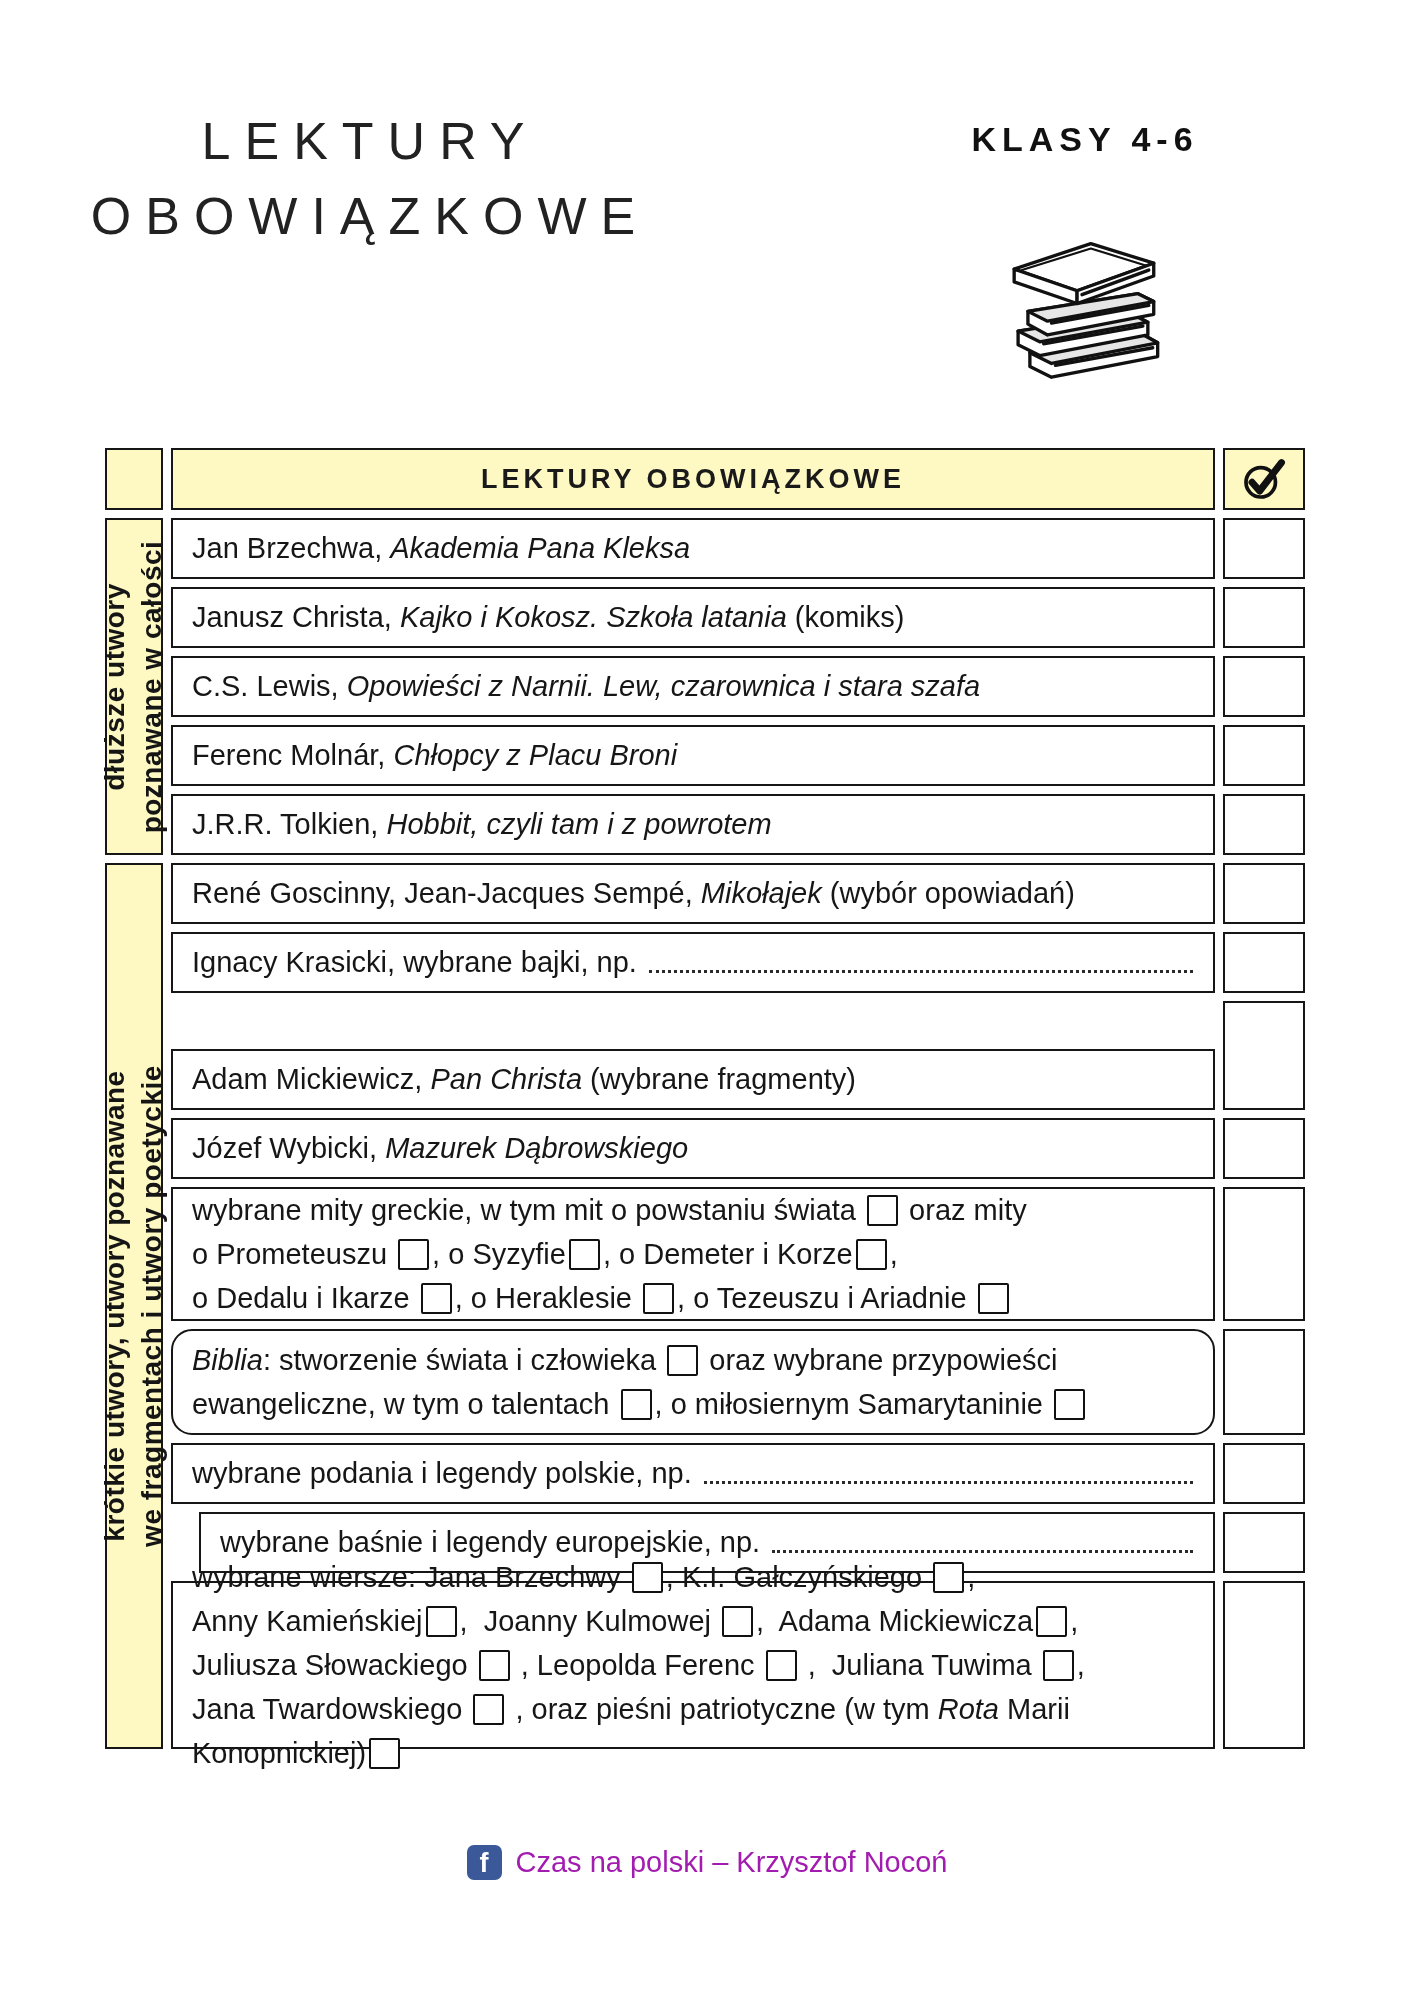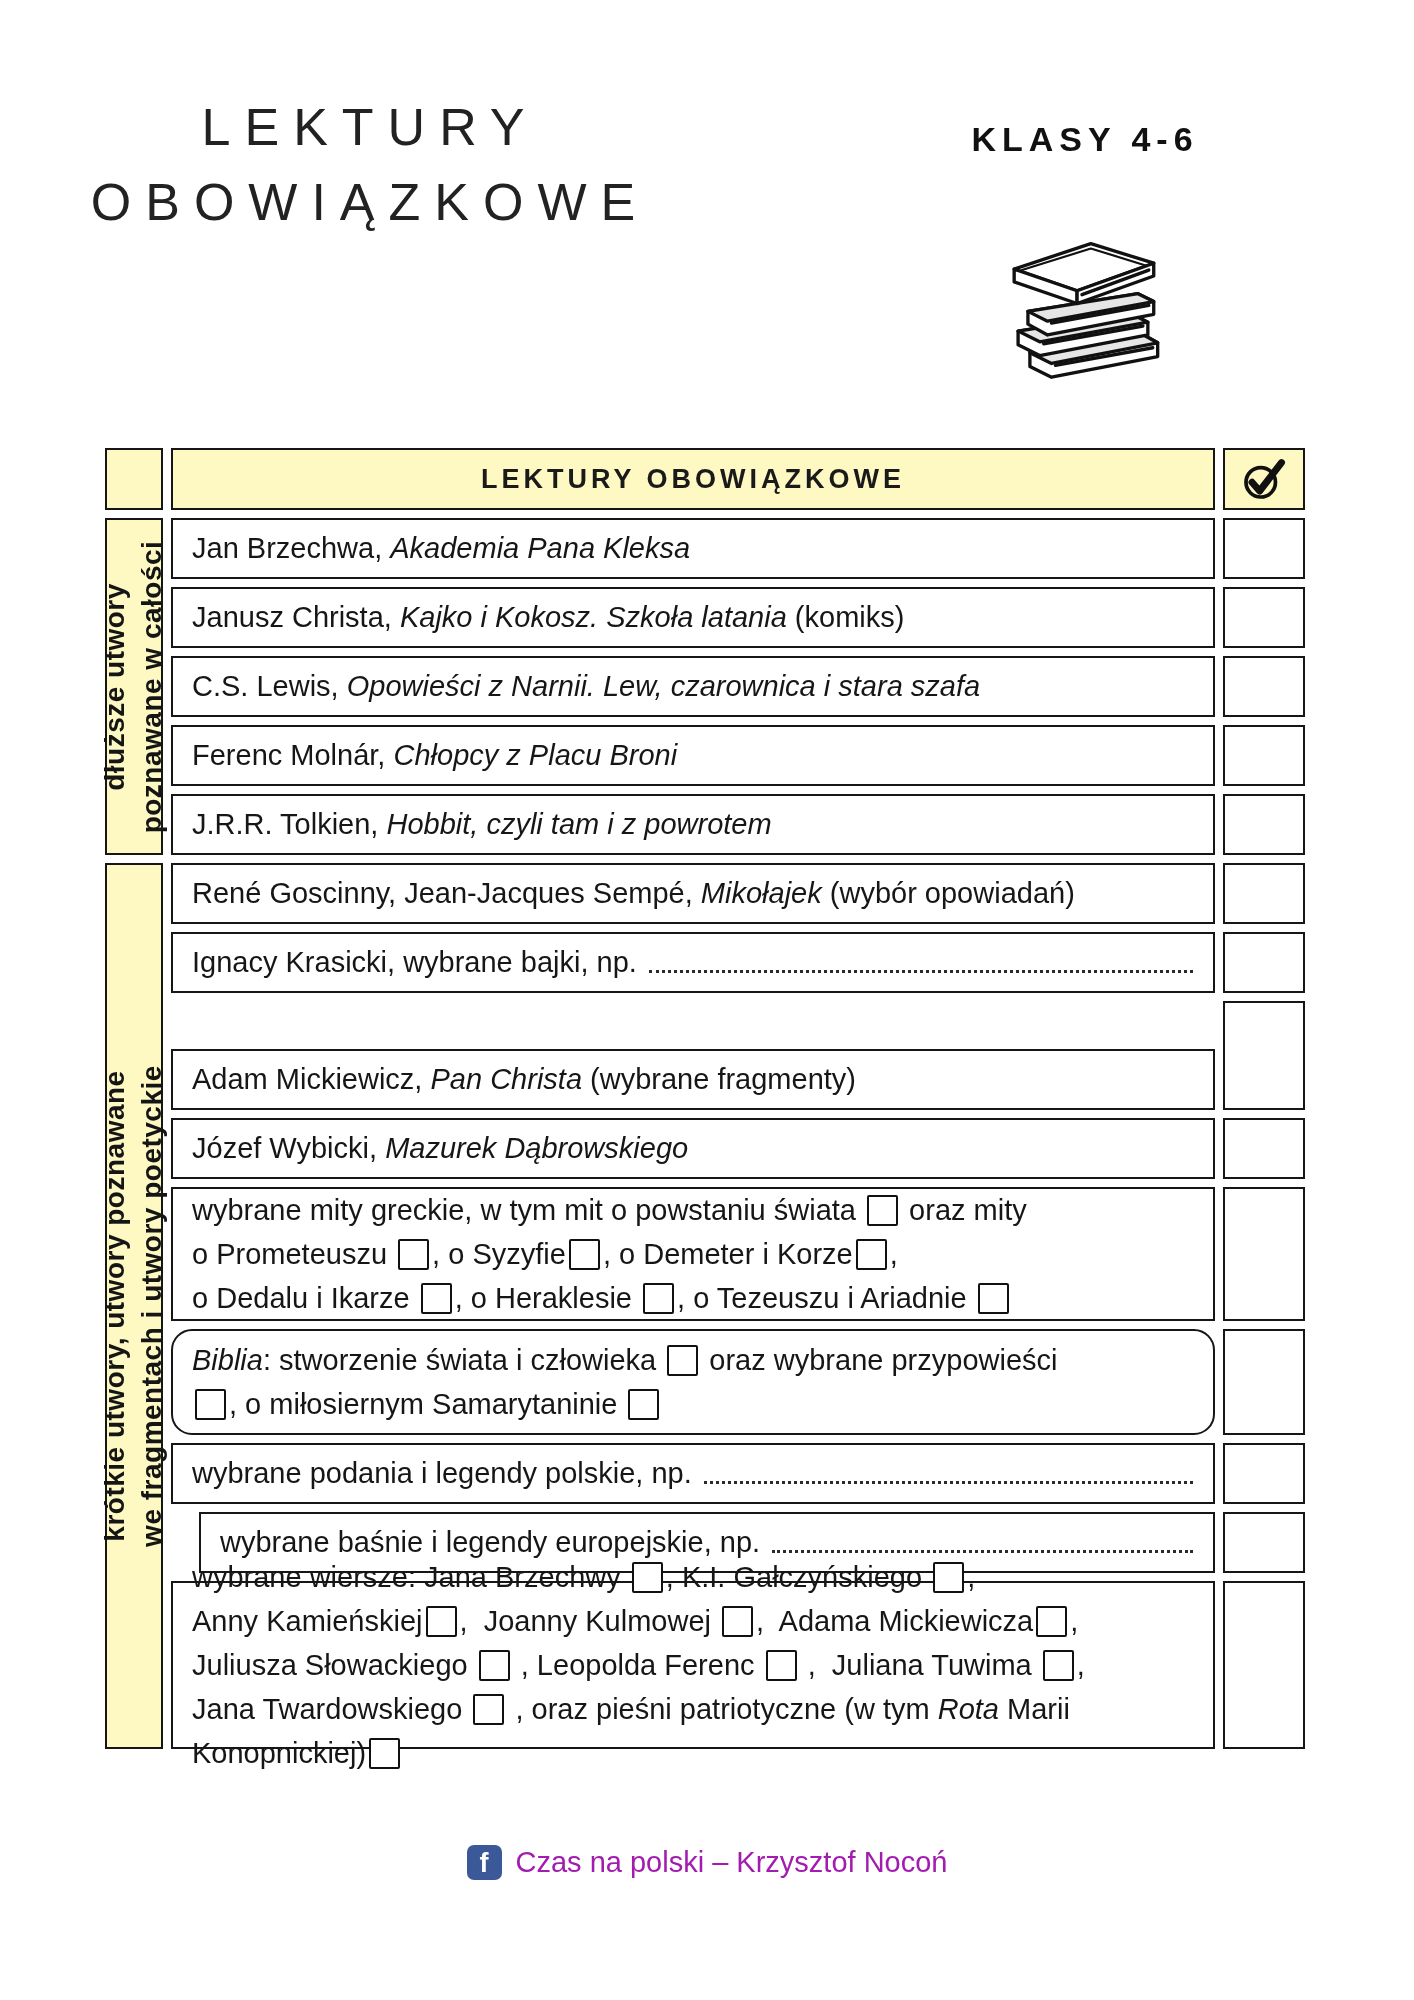--- a/index.html
+++ b/index.html
@@ -5,21 +5,21 @@
   * { box-sizing: border-box; margin: 0; padding: 0; }
   html,body { background:#ffffff; }
   body {
     width: 1414px; height: 2000px; position: relative;
     font-family: "Liberation Sans", sans-serif; color: #1a1a1a;
     overflow: hidden;
   }
 
   
   .title {
-    position: absolute; left: 50px; top: 90px; width: 640px;
+    position: absolute; left: 50px; top: 104px; width: 640px;
     text-align: center; font-weight: 300; font-size: 52px;
     letter-spacing: 14px; line-height: 1.45; color: #222;
   }
   .badge {
     position: absolute; left: 930px; top: 120px; width: 310px;
     text-align: center; font-size: 34px; font-weight: 800; letter-spacing: 6px;
     color: #111;
   }
   .books { position: absolute; left: 992px; top: 218px; width: 178px; height: 172px; }
 
@@ -219,20 +219,21 @@
     </div>
     <div class="cell checkcell" style="grid-area: 11 / 3;"></div>
     <div class="cell content" style="grid-area: 12 / 2; height: 106px; border-radius: 21px;">
       <div class="line">
         <span class="t i">Biblia</span>
         <span class="t">: stworzenie świata i człowieka </span>
         <span class="cbx"></span>
         <span class="t"> oraz wybrane przypowieści</span>
       </div>
       <div class="line">
+        <span class="t">ewangeliczne, w tym o talentach </span>
         <span class="cbx"></span>
         <span class="t">, o miłosiernym Samarytaninie </span>
         <span class="cbx"></span>
       </div>
     </div>
     <div class="cell checkcell" style="grid-area: 12 / 3;"></div>
     <div class="cell content" style="grid-area: 13 / 2; height: 61px;">
       <div class="line">
         <span class="t">wybrane podania i legendy polskie, np. </span>
         <span class="dots"></span>

